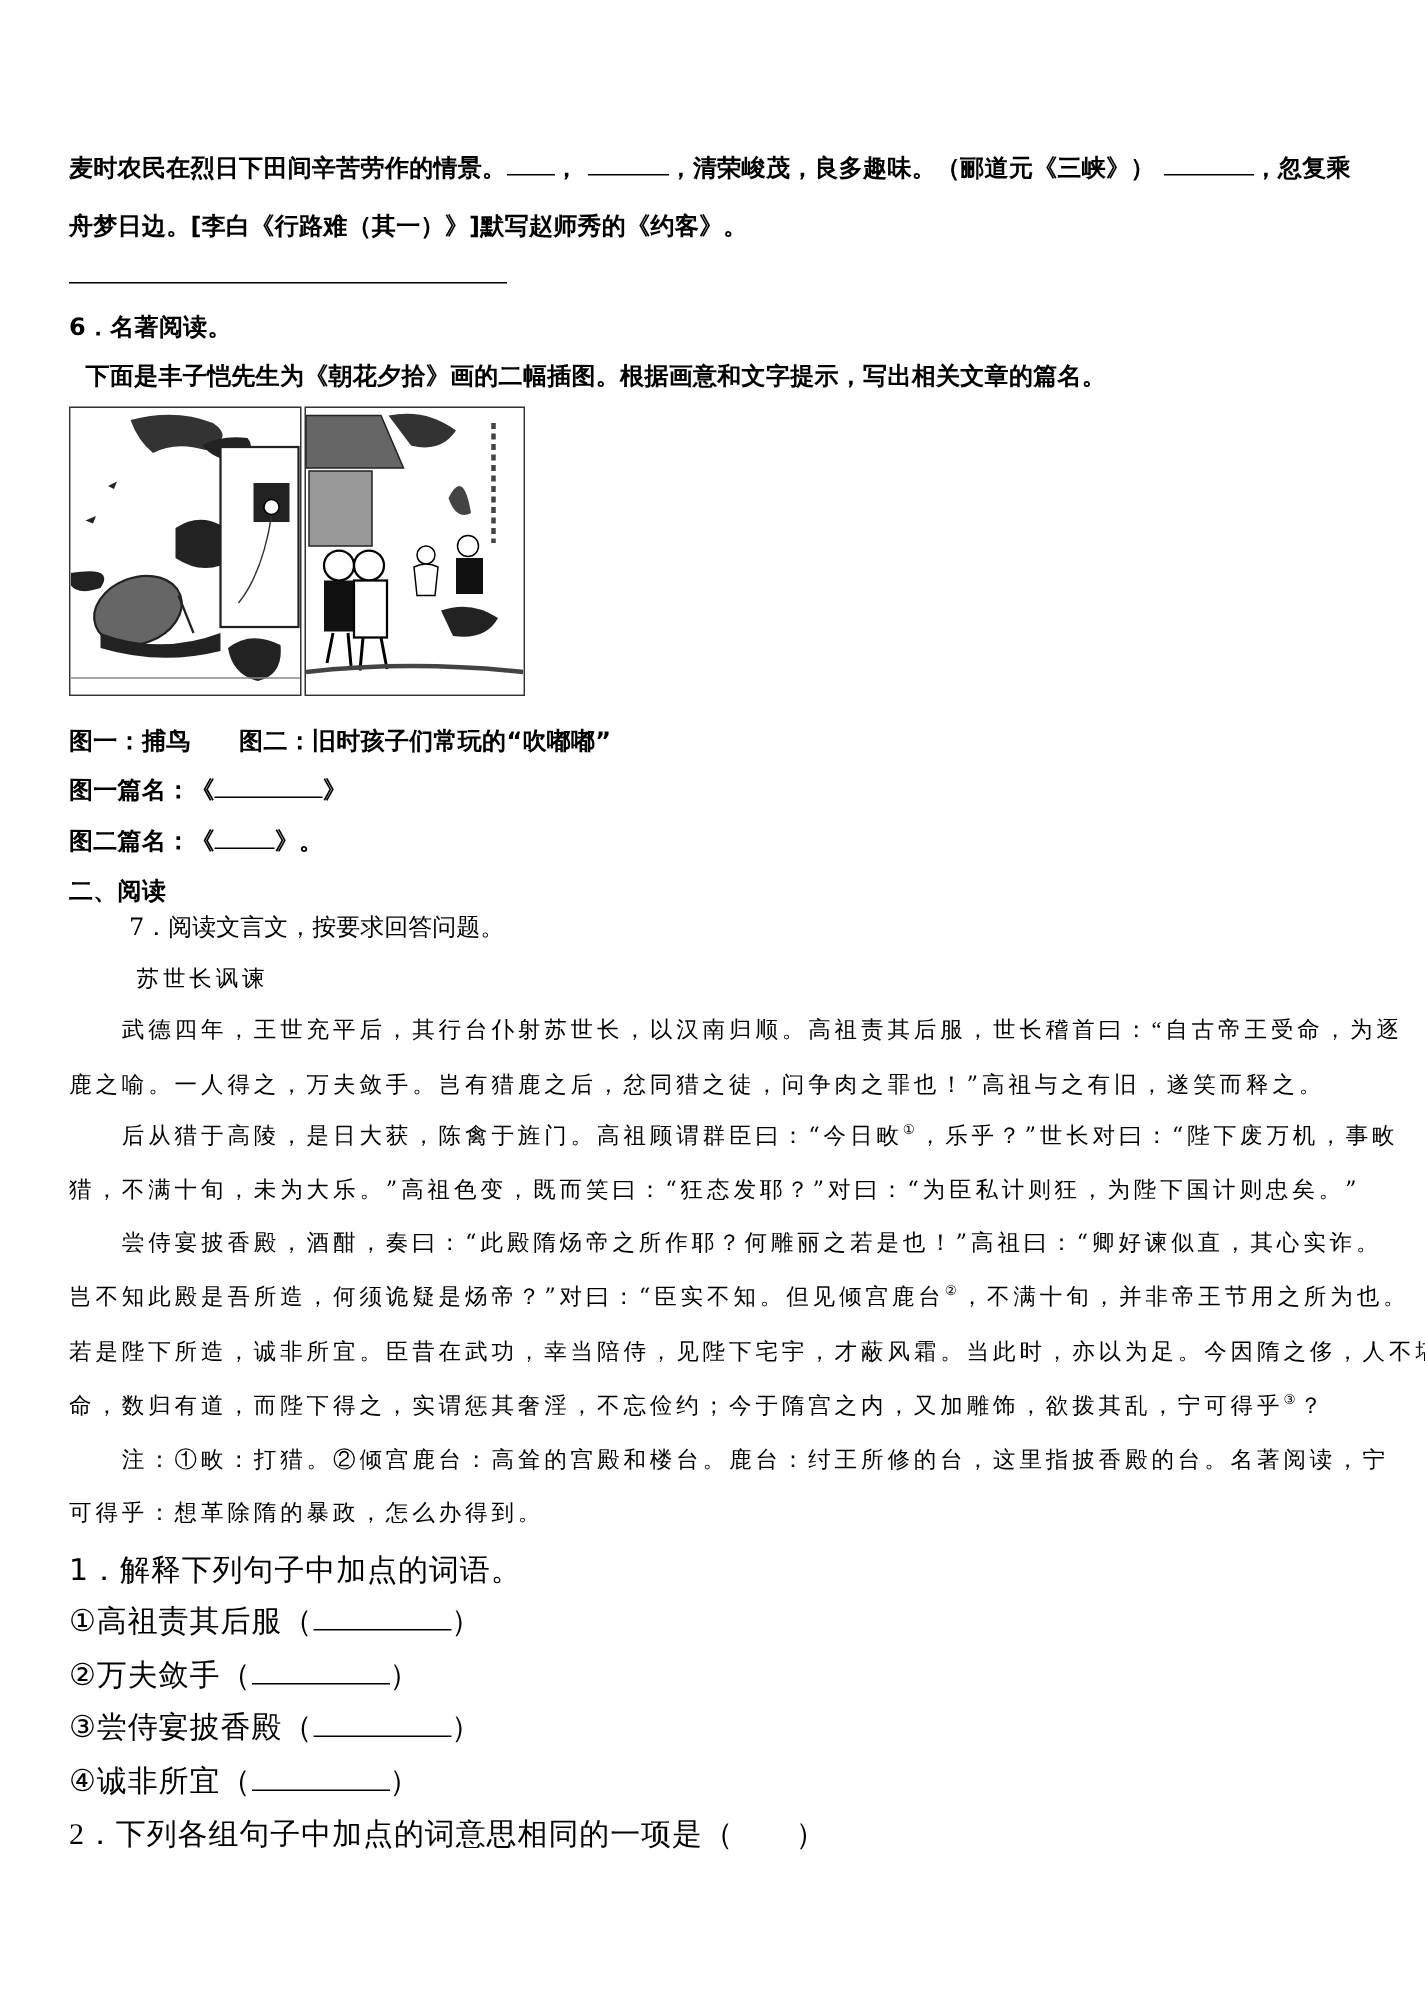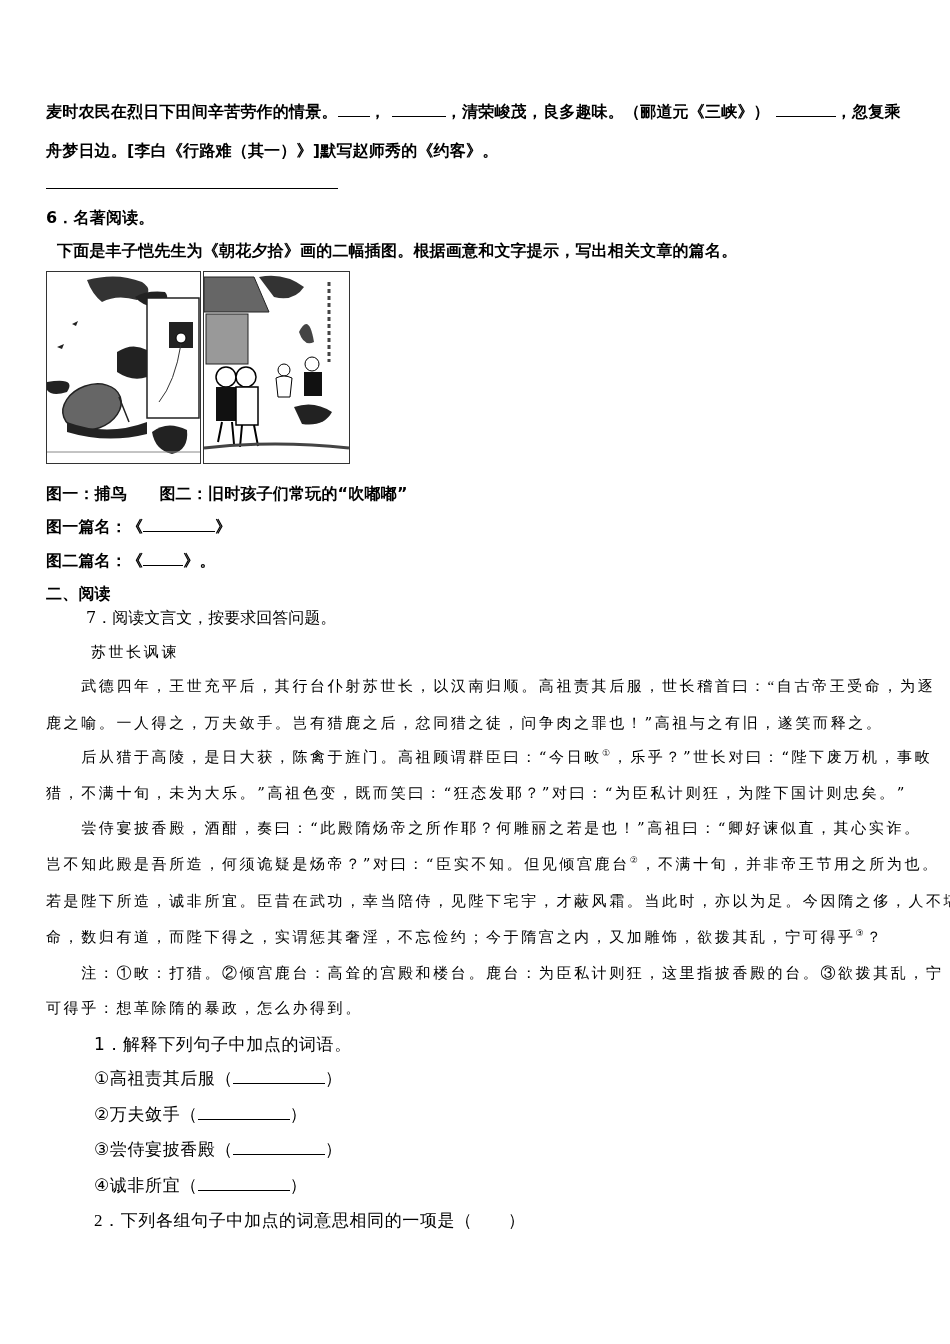--- a/index.html
+++ b/index.html
@@ -13,21 +13,21 @@
     .serif { font-family: "DejaVu Serif", "Liberation Serif", serif; }
     .kai { font-family: "DejaVu Serif", "Liberation Serif", serif; font-size: 15px; letter-spacing: 2.6px; }
     .blank { display: inline-block; border-bottom: 1px solid #000; height: 14px; vertical-align: baseline; }
     .rule { position: absolute; left: 46px; top: 188px; width: 292px; height: 0; border-top: 1.5px solid #000; }
     .images { position: absolute; left: 46px; top: 271px; width: 304px; height: 193px; }
     .pic { position: absolute; top: 0; height: 191px; border: 1.5px solid #333; background: #fff; overflow: hidden; }
     .pic1 { left: 0; width: 153px; }
     .pic2 { left: 157px; width: 145px; }
     sup { font-size: 9px; }
     .q { font-size: 16px; margin-left: 40px; }
-    .sub { font-size: 17px; font-family: "DejaVu Sans", "Liberation Sans", sans-serif; letter-spacing: 0.6px; margin-left: 48px; }
+    .sub { font-size: 20px; font-family: "DejaVu Sans", "Liberation Sans", sans-serif; letter-spacing: 0.6px; }
   </style>
 </head>
 <body>
 
 <div class="line bold" style="top:102px;">
   <span>麦时农民在烈日下田间辛苦劳作的情景。</span><span class="blank" style="width:32px"></span><span>，</span><span class="blank" style="width:54px;margin-left:6px"></span><span>，清荣峻茂，良多趣味。（郦道元《三峡》）</span><span class="blank" style="width:60px;margin-left:6px"></span><span>，忽复乘</span>
 </div>
 <div class="line bold" style="top:141px;">舟梦日边。[李白《行路难（其一）》]默写赵师秀的《约客》。</div>
 <div class="rule"></div>
 
@@ -92,21 +92,21 @@
 
 <div class="line kai" style="top:677px;font-family:Liberation Serif, serif;">　　武德四年，王世充平后，其行台仆射苏世长，以汉南归顺。高祖责其后服，世长稽首曰：“自古帝王受命，为逐</div>
 <div class="line kai" style="top:714px;">鹿之喻。一人得之，万夫敛手。岂有猎鹿之后，忿同猎之徒，问争肉之罪也！”高祖与之有旧，遂笑而释之。</div>
 <div class="line kai" style="top:748px;"><span>　　后从猎于高陵，是日大获，陈禽于旌门。高祖顾谓群臣曰：“今日畋</span><sup>①</sup><span>，乐乎？”世长对曰：“陛下废万机，事畋</span></div>
 <div class="line kai" style="top:784px;">猎，不满十旬，未为大乐。”高祖色变，既而笑曰：“狂态发耶？”对曰：“为臣私计则狂，为陛下国计则忠矣。”</div>
 <div class="line kai" style="top:819px;">　　尝侍宴披香殿，酒酣，奏曰：“此殿隋炀帝之所作耶？何雕丽之若是也！”高祖曰：“卿好谏似直，其心实诈。</div>
 <div class="line kai" style="top:855px;"><span>岂不知此殿是吾所造，何须诡疑是炀帝？”对曰：“臣实不知。但见倾宫鹿台</span><sup>②</sup><span>，不满十旬，并非帝王节用之所为也。</span></div>
 <div class="line kai" style="top:892px;">若是陛下所造，诚非所宜。臣昔在武功，幸当陪侍，见陛下宅宇，才蔽风霜。当此时，亦以为足。今因隋之侈，人不堪</div>
 <div class="line kai" style="top:928px;"><span>命，数归有道，而陛下得之，实谓惩其奢淫，不忘俭约；今于隋宫之内，又加雕饰，欲拨其乱，宁可得乎</span><sup>③</sup><span>？</span></div>
 
-<div class="line kai" style="top:964px;">　　注：①畋：打猎。②倾宫鹿台：高耸的宫殿和楼台。鹿台：为臣私计则狂，这里指披香殿的台。③欲拨其乱，宁</div>
+<div class="line kai" style="top:964px;">　　注：①畋：打猎。②倾宫鹿台：高耸的宫殿和楼台。鹿台：纣王所修的台，这里指披香殿的台。名著阅读，宁</div>
 <div class="line kai" style="top:999px;">可得乎：想革除隋的暴政，怎么办得到。</div>
 
 <div class="line serif sub" style="top:1033px;">1．解释下列句子中加点的词语。</div>
 <div class="line serif sub" style="top:1067px;"><span>①高祖责其后服（</span><span class="blank" style="width:92px"></span><span>）</span></div>
 <div class="line serif sub" style="top:1103px;"><span>②万夫敛手（</span><span class="blank" style="width:92px"></span><span>）</span></div>
 <div class="line serif sub" style="top:1138px;"><span>③尝侍宴披香殿（</span><span class="blank" style="width:92px"></span><span>）</span></div>
 <div class="line serif sub" style="top:1174px;"><span>④诚非所宜（</span><span class="blank" style="width:92px"></span><span>）</span></div>
 
 <div class="line serif sub" style="top:1209px;font-family:Liberation Serif, serif;">2．下列各组句子中加点的词意思相同的一项是（　　）</div>
 

